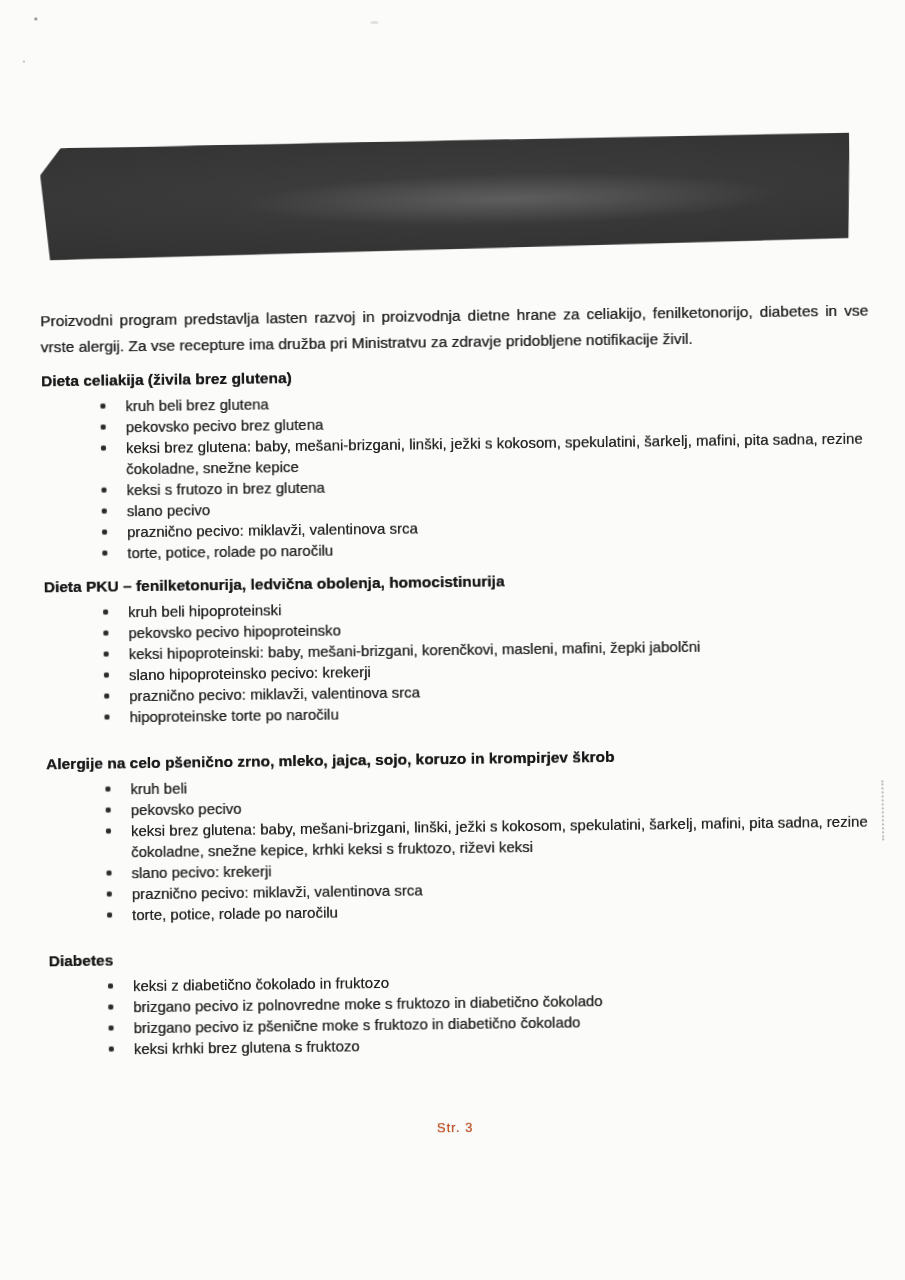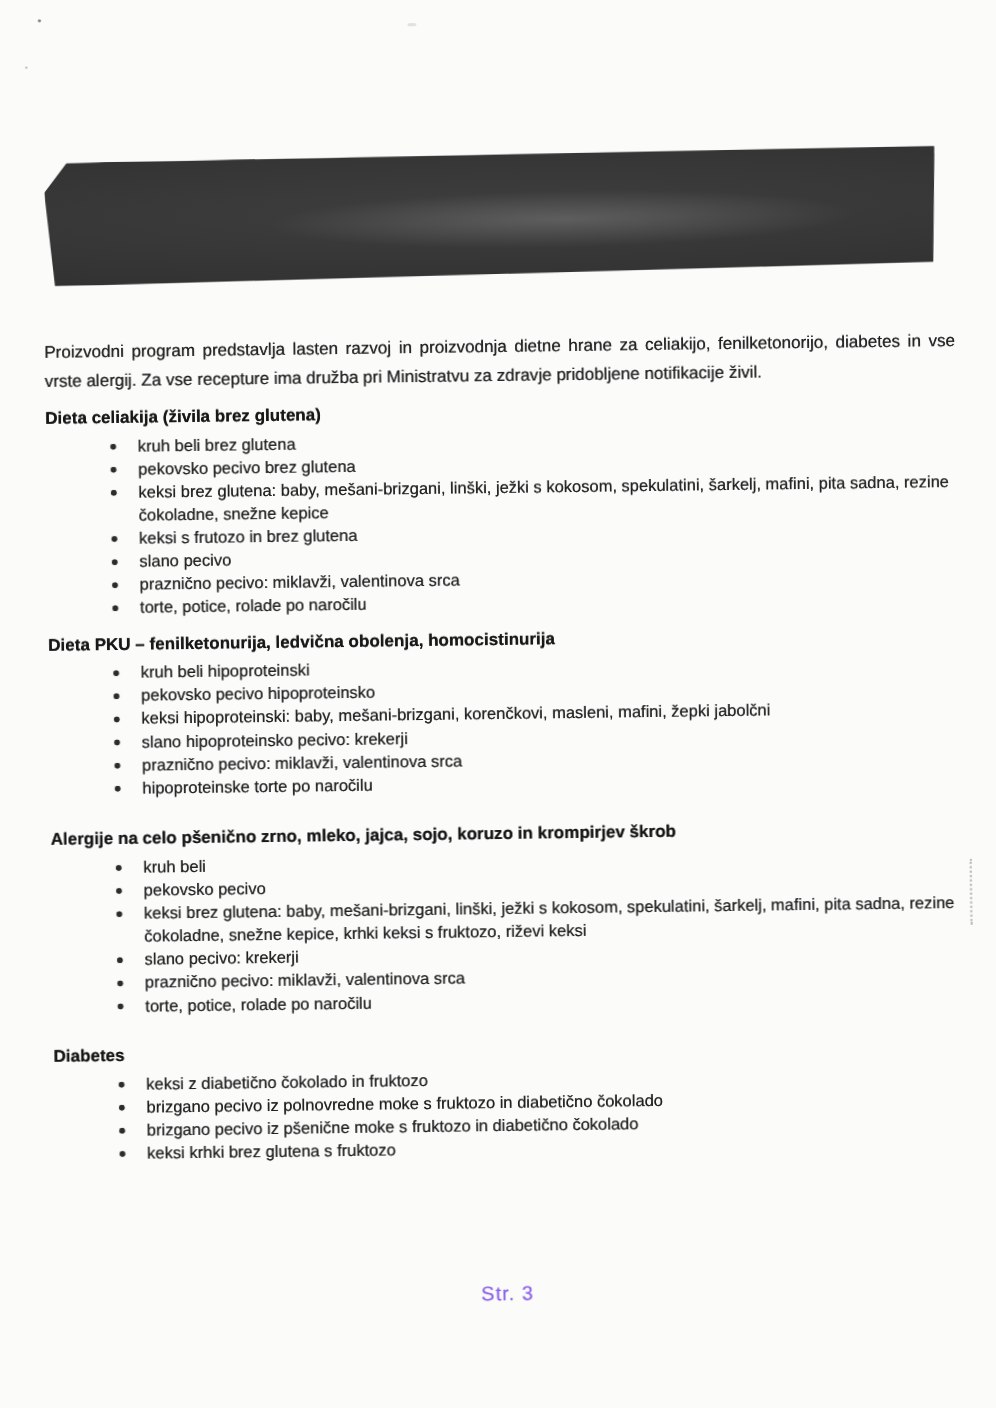--- a/index.html
+++ b/index.html
@@ -51,22 +51,22 @@
     font-size:15px;line-height:21px;margin:0;
     text-shadow:0 0 .5px rgba(30,30,30,.8);
   }
   .sect li::before{
     content:"";position:absolute;left:-25px;top:8px;
     width:4.5px;height:4.5px;border-radius:50%;
     background:#2c2c2c;box-shadow:0 0 1px rgba(40,40,40,.7);
   }
   
   .footer{
-    position:absolute;left:428px;top:1166px;
-    font-size:18px;color:#8b5cf6;letter-spacing:1px;
+    position:absolute;left:428px;top:1120px;
+    font-size:13px;color:#c2410c;letter-spacing:1px;
     transform:rotate(-0.3deg);
     text-shadow:0 0 1px rgba(140,140,140,.6);
   }
   
   .speck{position:absolute;border-radius:50%;background:rgba(0,0,0,.45);}
   .speck.a{left:40px;top:12px;width:3px;height:3px;}
   .speck.b{left:28px;top:55px;width:2px;height:2px;background:rgba(0,0,0,.3);}
   .speck.c{left:376px;top:20px;width:8px;height:3px;border-radius:40%;background:rgba(0,0,0,.10);}
   .dash-mark{
     position:absolute;left:877px;top:786px;height:60px;width:0;

